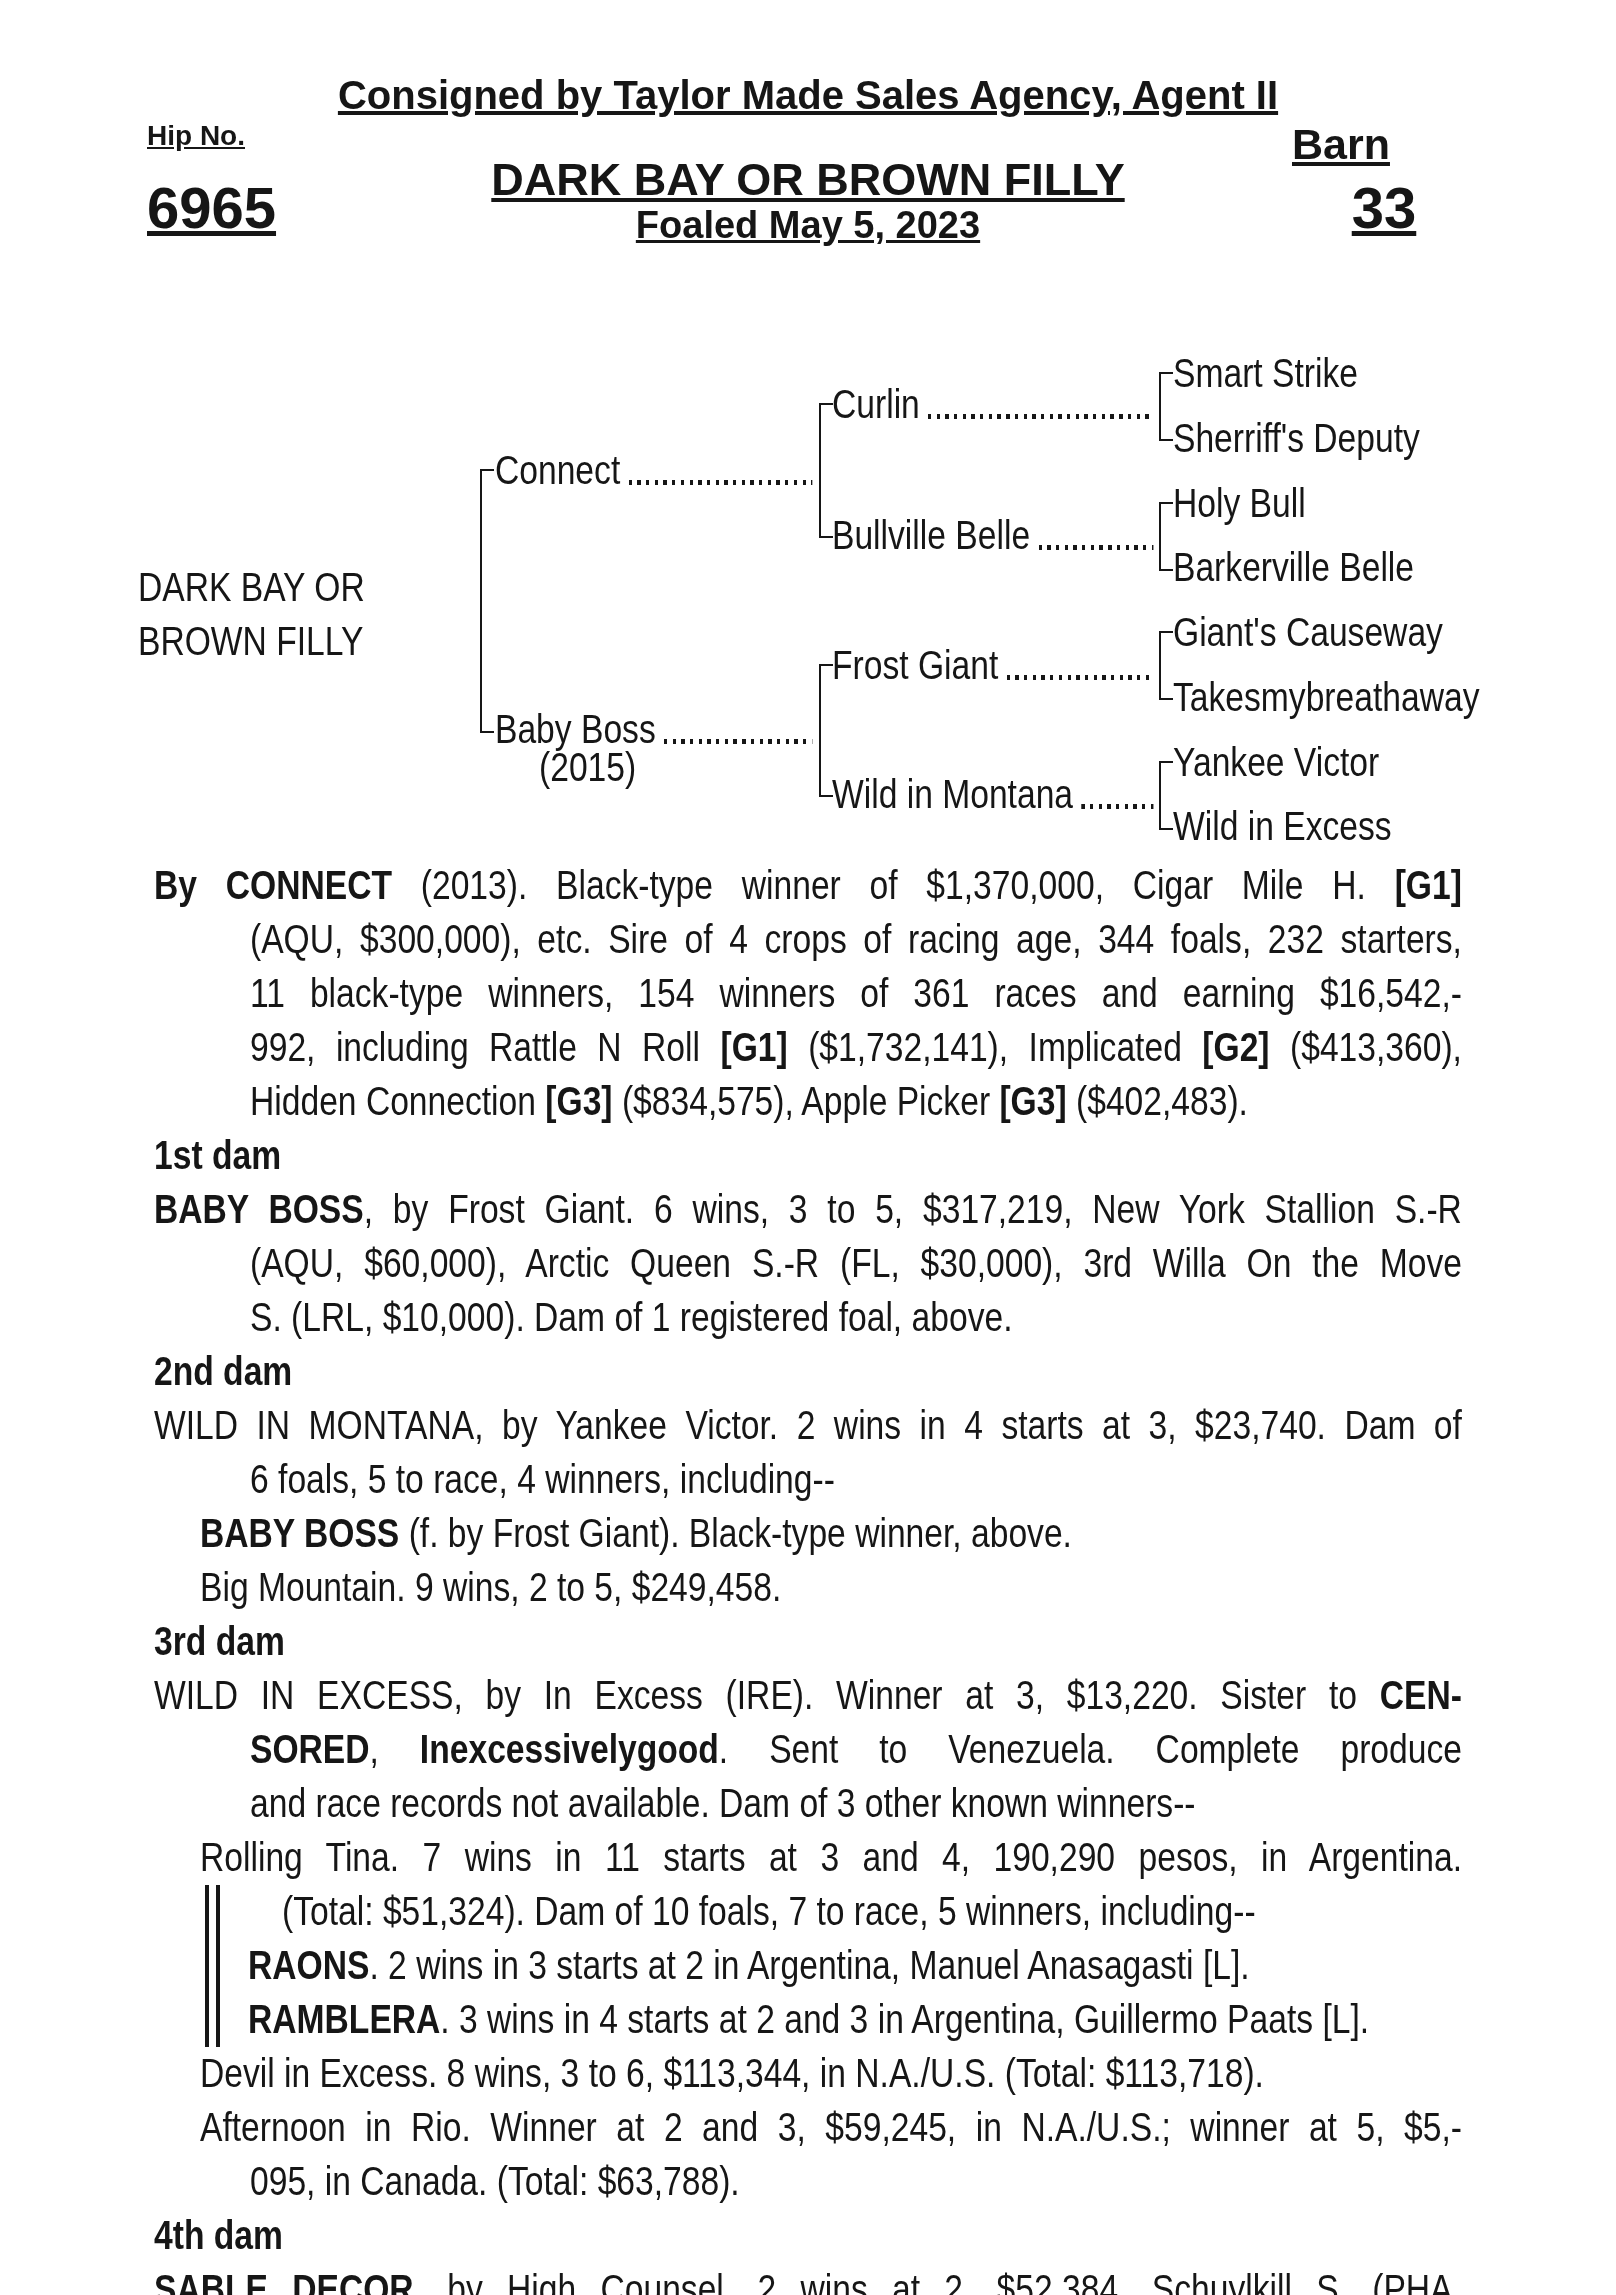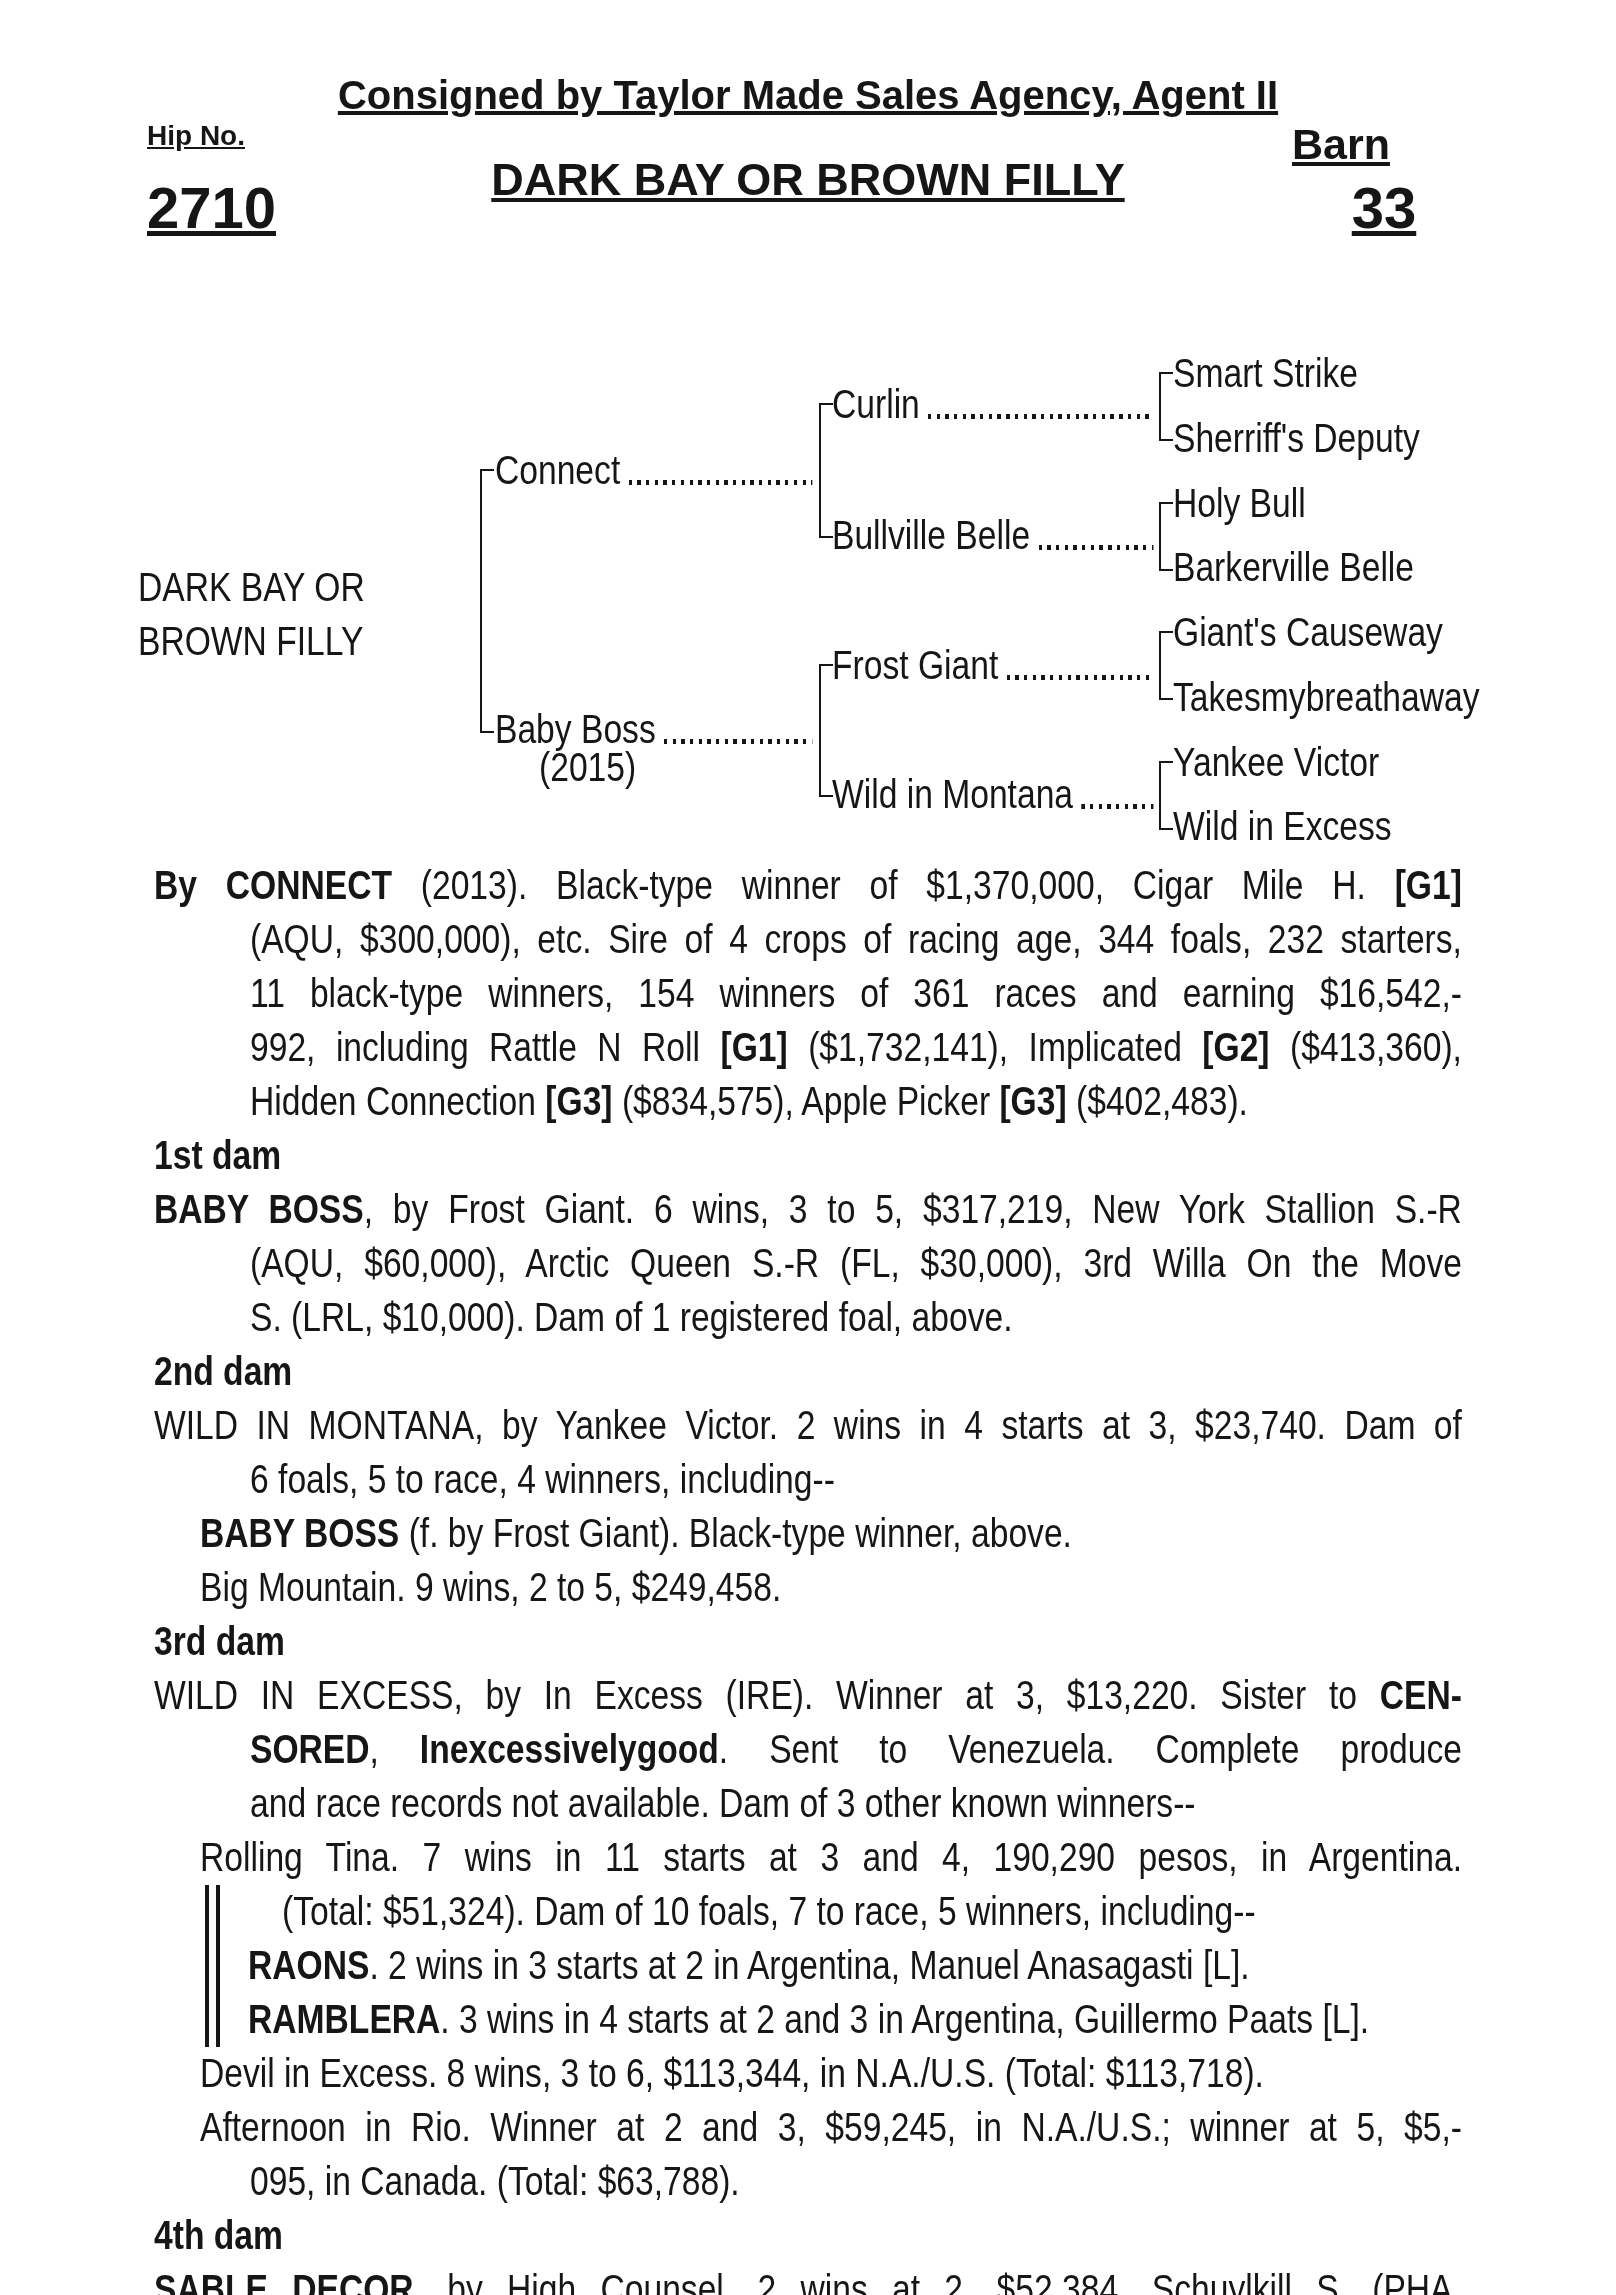--- a/index.html
+++ b/index.html
@@ -52,24 +52,25 @@
     border-left:4.1px solid #161616; border-right:4.1px solid #161616;
   }
 </style>
 </head>
 <body>
 
 <div id="page">
 
   <div class="hdr hcenter consigned">Consigned by Taylor Made Sales Agency, Agent II</div>
   <div class="hdr hip-label">Hip No.</div>
-  <div class="hdr hip-number">2710</div>
+  <div class="hdr hip-number">6965</div>
   <div class="hdr barn-label">Barn</div>
   <div class="hdr barn-number">33</div>
   <div class="hdr hcenter title">DARK BAY OR BROWN FILLY</div>
+  <div class="hdr hcenter foaled">Foaled May 5, 2023</div>
 
   <div id="tree">
     <div class="bracket" style="left:480px; top:469px; height:260px;"></div>
     <div class="bracket" style="left:819px; top:403px;  height:131px;"></div>
     <div class="bracket" style="left:819px; top:664px; height:129px;"></div>
     <div class="bracket" style="left:1159px; top:372px;  height:65px;"></div>
     <div class="bracket" style="left:1159px; top:502px; height:65px;"></div>
     <div class="bracket" style="left:1159px; top:631px; height:65px;"></div>
     <div class="bracket" style="left:1159px; top:761px; height:65px;"></div>
   <div class="trow" style="left: 138px; top: 565px;">

